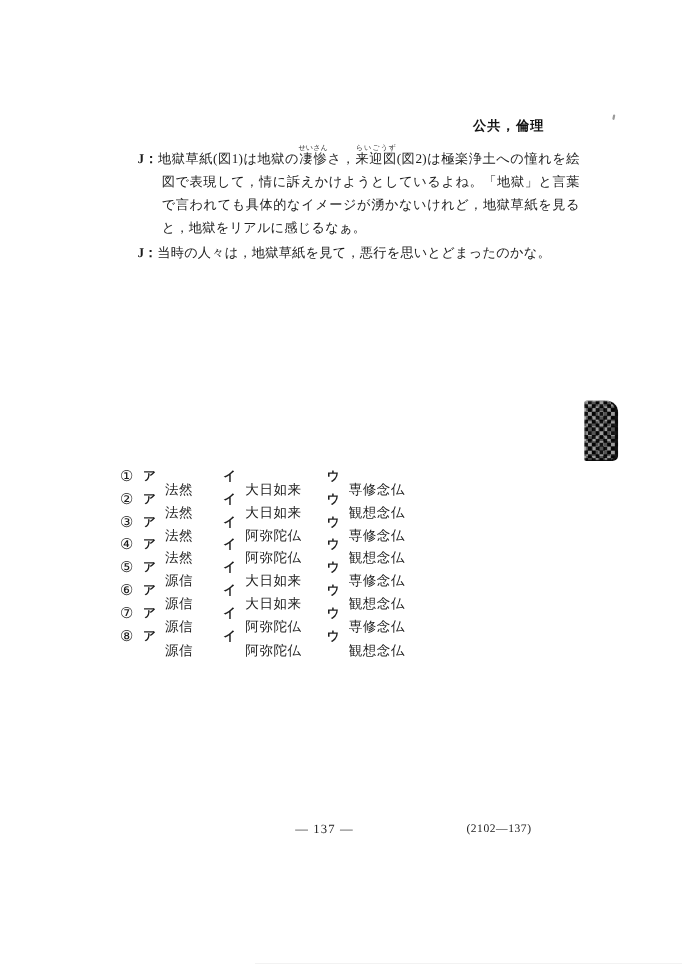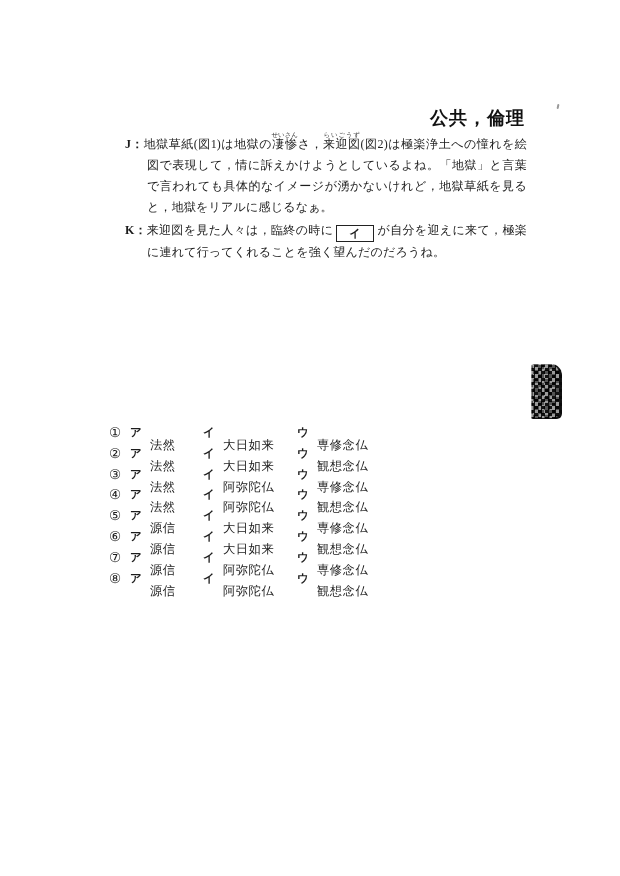--- a/index.html
+++ b/index.html
@@ -5,21 +5,21 @@
   html,body{margin:0;padding:0;background:#e8e8e8;}
   .page{
     position:relative;width:620px;height:876px;margin:0 auto;
     background:#ffffff;overflow:hidden;
     font-family:"Liberation Serif","DejaVu Serif",serif;
     color:#1c1c1c;
   }
   .subject-header{
     position:absolute;top:106px;left:430px;
     font-family:"Liberation Sans","DejaVu Sans",sans-serif;
-    font-weight:bold;font-size:18px;letter-spacing:1px;color:#111;
+    font-weight:bold;font-size:12px;letter-spacing:1px;color:#111;
   }
   .dialogue{
     position:absolute;top:131px;left:125px;width:402px;
     font-size:12px;line-height:21px;letter-spacing:0.2px;
   }
   .dlg{
     margin:0 0 2px 0;
     padding-left:22px;text-indent:-22px;
     text-align:justify;
   }
@@ -65,21 +65,21 @@
 <body>
 
 <div class="page">
 
   <div class="subject-header">公共，倫理</div>
 
   <div class="artifact-dot"></div>
 
   <div class="dialogue">
       <p class="dlg"><span class="speaker">J：</span>地獄草紙(図1)は地獄の<ruby>凄惨<rt>せいさん</rt></ruby>さ，<ruby>来迎図<rt>らいごうず</rt></ruby>(図2)は極楽浄土への憧れを絵図で表現して，情に訴えかけようとしているよね。「地獄」と言葉で言われても具体的なイメージが湧かないけれど，地獄草紙を見ると，地獄をリアルに感じるなぁ。</p>
-      <p class="dlg"><span class="speaker">K：</span>来迎図を見た人々は，臨終の時に<span class="blank-box">イ</span>が自分を迎えに来て，極楽に連れて行ってくれることを強く望んだのだろうね。</p>
+      <p class="dlg"><span class="speaker">J：</span>当時の人々は，地獄草紙を見て，悪行を思いとどまったのかな。</p>
     </div>
 
   <div class="stamp"></div>
 
   <div class="options">
       <div class="opt-row">
         <span class="opt-num">①</span>
         <span class="opt-key">ア</span>
         <span class="opt-val">法然</span>
         <span class="opt-key">イ</span>
@@ -145,14 +145,18 @@
         <span class="opt-num">⑧</span>
         <span class="opt-key">ア</span>
         <span class="opt-val">源信</span>
         <span class="opt-key">イ</span>
         <span class="opt-val">阿弥陀仏</span>
         <span class="opt-key">ウ</span>
         <span class="opt-val">観想念仏</span>
       </div>
     </div>
 
+  <div class="footer">
+    <span class="pgnum">— 137 —</span>
+    <span class="pcode">(2102—137)</span>
+  </div>
 
 </div>
 
 </body></html>

